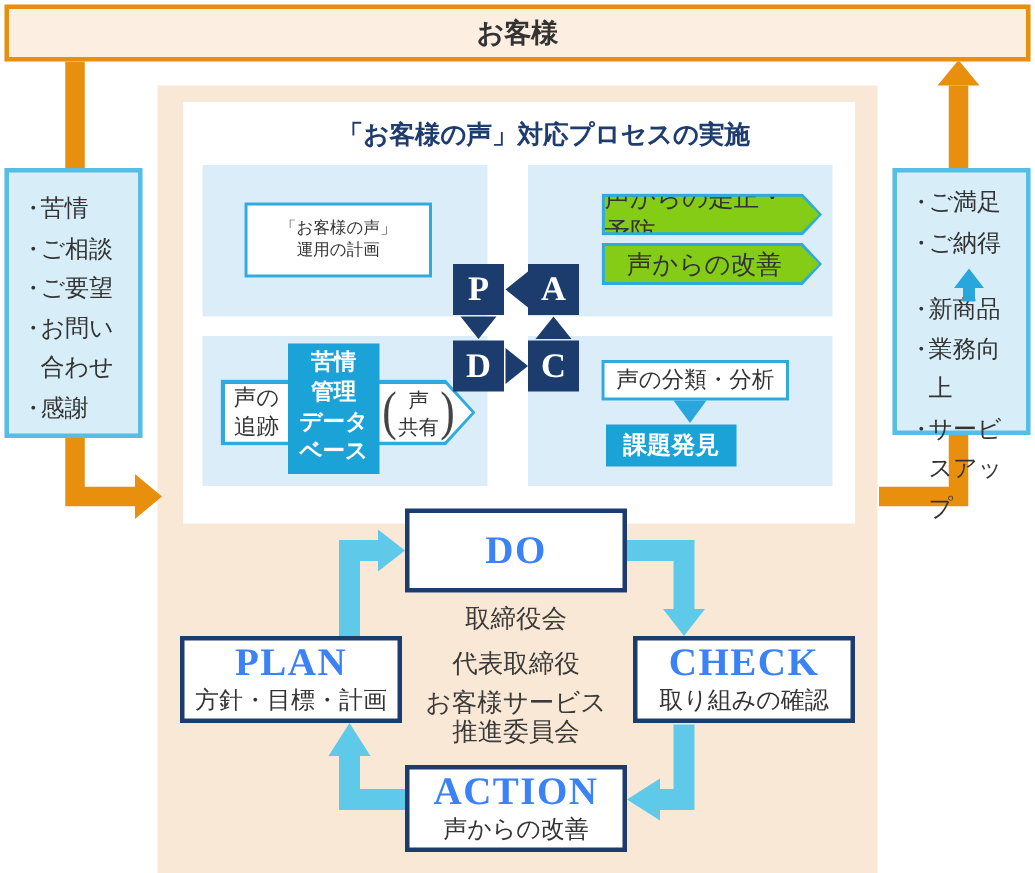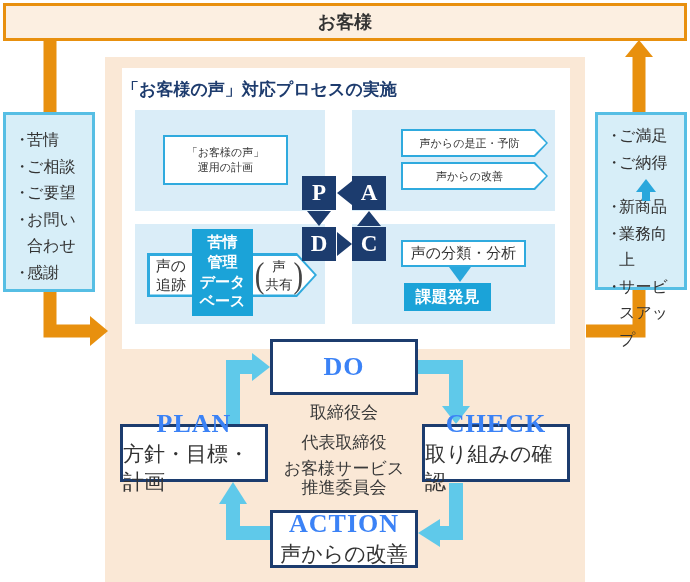--- a/index.html
+++ b/index.html
@@ -38,44 +38,44 @@
 
   
   .container{left:105px;top:57px;width:480px;height:525px;background:#FAE8D6;z-index:0;}
 
   
   .arrows{left:0;top:0;width:690px;height:582px;z-index:1;pointer-events:none;}
 
   
   .process-box{left:122px;top:68px;width:448px;height:281px;background:#fff;z-index:2;}
   .process-title{
-    left:122px;top:78px;width:378px;z-index:3;text-align:left;
+    left:122px;top:78px;width:378px;z-index:3;text-align:right;
     font-size:17px;font-weight:bold;color:#1E3C6E;
   }
   .quad{background:#DAEDF8;z-index:3;}
   .q-tl{left:135px;top:110px;width:190px;height:101px;}
   .q-tr{left:352px;top:110px;width:203px;height:101px;}
   .q-bl{left:135px;top:224px;width:190px;height:100px;}
   .q-br{left:352px;top:224px;width:203px;height:100px;}
 
   .voice-plan-box{
     left:163px;top:135px;width:125px;height:50px;z-index:4;
     background:#fff;border:2px solid #2FAADE;
     display:flex;flex-direction:column;align-items:center;justify-content:center;
     font-size:11px;line-height:1.4;color:#333;text-align:center;
   }
 
   
   .pennant{z-index:4;background:#2FAADE;
     clip-path:polygon(0 0,calc(100% - 13px) 0,100% 50%,calc(100% - 13px) 100%,0 100%);}
   .pennant .inner{
-    position:absolute;inset:2px;background:#ffffff;
+    position:absolute;inset:2px;background:#84cc16;
     clip-path:polygon(0 0,calc(100% - 12px) 0,100% 50%,calc(100% - 12px) 100%,0 100%);
     display:flex;align-items:center;justify-content:center;
-    font-size:11px;color:#333;padding-right:10px;box-sizing:border-box;
+    font-size:17px;color:#333;padding-right:10px;box-sizing:border-box;
   }
   .banner1{left:401px;top:129px;width:147px;height:28px;}
   .banner2{left:401px;top:162px;width:147px;height:28px;}
 
   
   .pdca-sq{
     width:34px;height:34px;background:#1C3C6E;z-index:5;
     display:flex;align-items:center;justify-content:center;
     color:#fff;font-size:23px;font-weight:bold;
   }
@@ -118,21 +118,21 @@
     display:flex;align-items:center;justify-content:center;
     color:#fff;font-weight:bold;font-size:16px;
   }
 
   
   .cycle-box{
     z-index:3;background:#fff;border:3px solid #1C3C6E;
     display:flex;flex-direction:column;align-items:center;justify-content:center;
   }
   .cycle-box .big{font-size:26px;font-weight:bold;color:#3b82f6;letter-spacing:1px;line-height:1.05;}
-  .cycle-box .sub{font-size:21px;color:#333;margin-top:2px;}
+  .cycle-box .sub{font-size:16px;color:#333;margin-top:2px;}
   .box-do{left:270px;top:339px;width:148px;height:56px;}
   .box-plan{left:120px;top:424px;width:148px;height:58px;}
   .box-check{left:422px;top:424px;width:148px;height:58px;}
   .box-action{left:270px;top:510px;width:148px;height:58px;}
   .governance{
     left:270px;top:404px;width:148px;z-index:3;text-align:center;
     font-size:17px;color:#3A3A3A;
   }
   .governance div{line-height:18px;}
   .gv0{margin-bottom:12px;} .gv1{margin-bottom:8px;} .gv2{margin-bottom:1px;}

